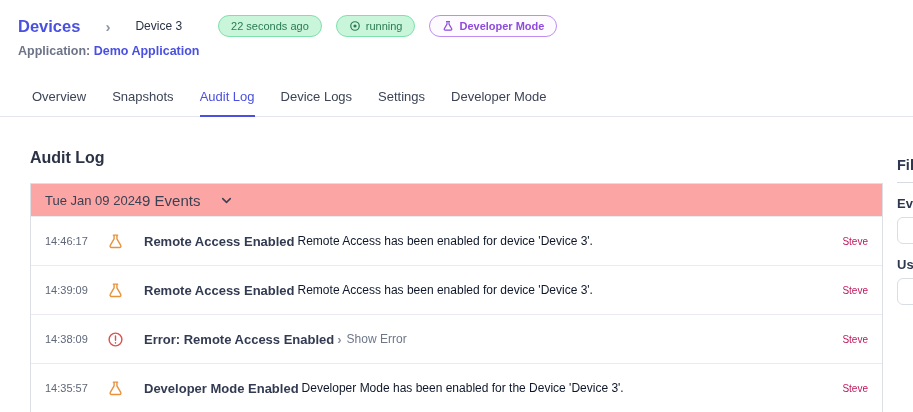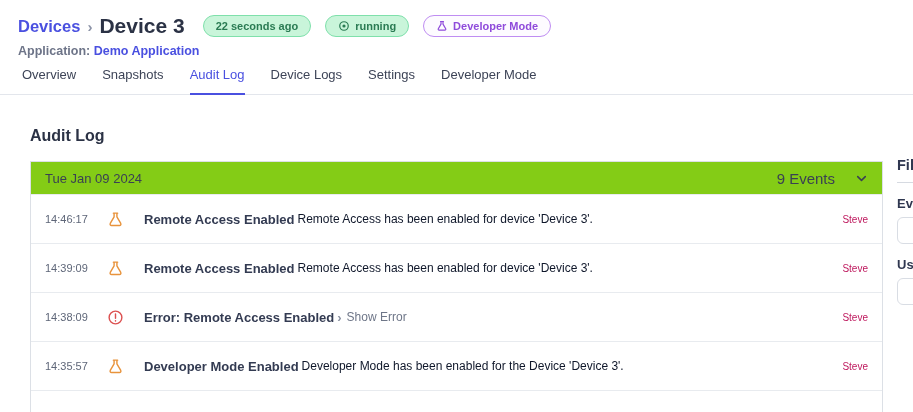--- a/index.html
+++ b/index.html
@@ -2,45 +2,45 @@
 <html><head>
 <meta charset="utf-8">
 <style>
   * { margin:0; padding:0; box-sizing:border-box; }
   html,body { width:913px; height:412px; overflow:hidden; background:#fff;
     font-family:"Liberation Sans", sans-serif; color:#333b52; }
   .page { position:relative; width:913px; height:412px; }
 
   
   .header { padding:14px 0 0 18px; }
-  .breadcrumb-row { display:flex; align-items:center; height:24px; }
+  .breadcrumb-row { display:flex; align-items:center; height:24px;gap:18px; }
   .crumb-devices { color:#4a50e0; font-size:16.5px; font-weight:bold; cursor:pointer; }
   .crumb-sep { color:#8d94a8; font-size:15px; font-weight:bold; margin:0 7px; }
-  .crumb-current { color:#2b3245; font-size:21px; font-weight:bold; }
+  .crumb-current { color:#2b3245; font-size:12px; font-weight:normal; }
   .badges { display:flex; align-items:center; gap:14px; margin-left:18px; }
   .badge { display:inline-flex; align-items:center; gap:5px; height:22px;
     padding:0 12px; border-radius:12px; font-size:11px; white-space:nowrap; }
-  .badge-green { background:#c9f5da; border:1px solid #7fe0ab; color:#2a7b53;font-weight:bold; }
+  .badge-green { background:#c9f5da; border:1px solid #7fe0ab; color:#2a7b53; }
   .badge-purple { background:#fdfbff; border:1px solid #bf8df2; color:#8f4bdb; font-weight:bold; }
   .app-row { margin-top:6px; font-size:12.5px; color:#6d7488;font-weight:bold; }
   .app-link { color:#4a50e0; cursor:pointer; }
 
   
-  .tabs { display:flex; gap:26px; margin-top:9px; padding-left:22px;
+  .tabs { display:flex; gap:26px; margin-top:31px; padding-left:32px;
     border-bottom:1px solid #e3e6ec; }
   .tab { font-size:13px; color:#3d4457; padding-bottom:11px; cursor:pointer;
     border-bottom:2px solid transparent; margin-bottom:-1px; }
   .tab.active { color:#4a50e0; border-bottom-color:#4a50e0; }
 
   
   .content { padding:0 30px; }
   .section-title { margin-top:32px; font-size:16px; font-weight:bold; color:#2b3245; }
   .audit-table { margin-top:16px; width:853px; border:1px solid #dce0e6; background:#fff; }
-  .table-head { display:flex; align-items:center; justify-content:space-between;
-    height:32px; padding:0 14px; background:#84cc16; }
+  .table-head { display:flex; align-items:center; justify-content:flex-start;
+    height:32px; padding:0 14px; background:#fca5a5; }
   .date-text { font-size:13px; color:#3a4153; }
   .head-right { display:flex; align-items:center; gap:20px; }
   .events-count { font-size:15px; color:#3a4153; }
   .chev-btn { display:flex; align-items:center; cursor:pointer; color:#3a4153; }
 
   .row { display:flex; align-items:center; height:49px; padding:0 14px;
     border-top:1px solid #e8ebef; background:#fff; }
   .row-time { width:62px; flex-shrink:0; font-size:11px; color:#5e6678; }
   .row-icon { width:18px; flex-shrink:0; margin-right:19px; display:flex; align-items:center; }
   .flask { color:#e8933c; }

